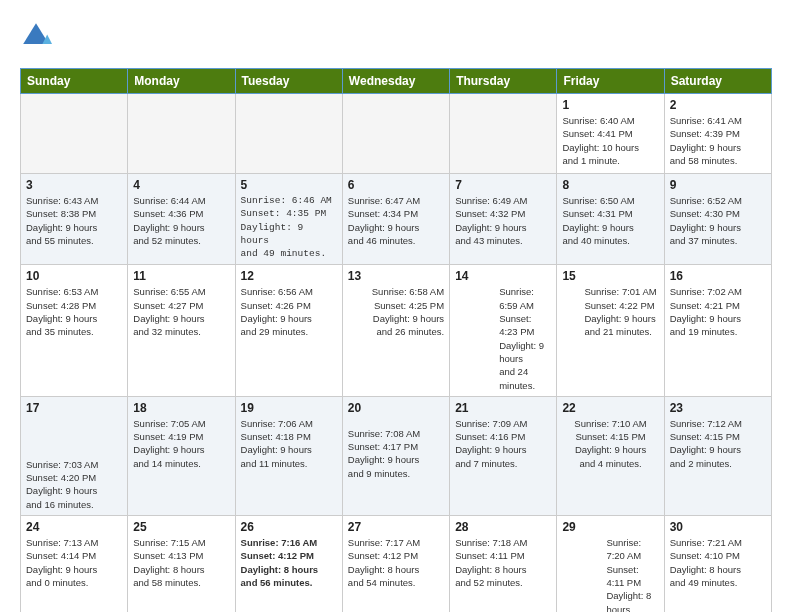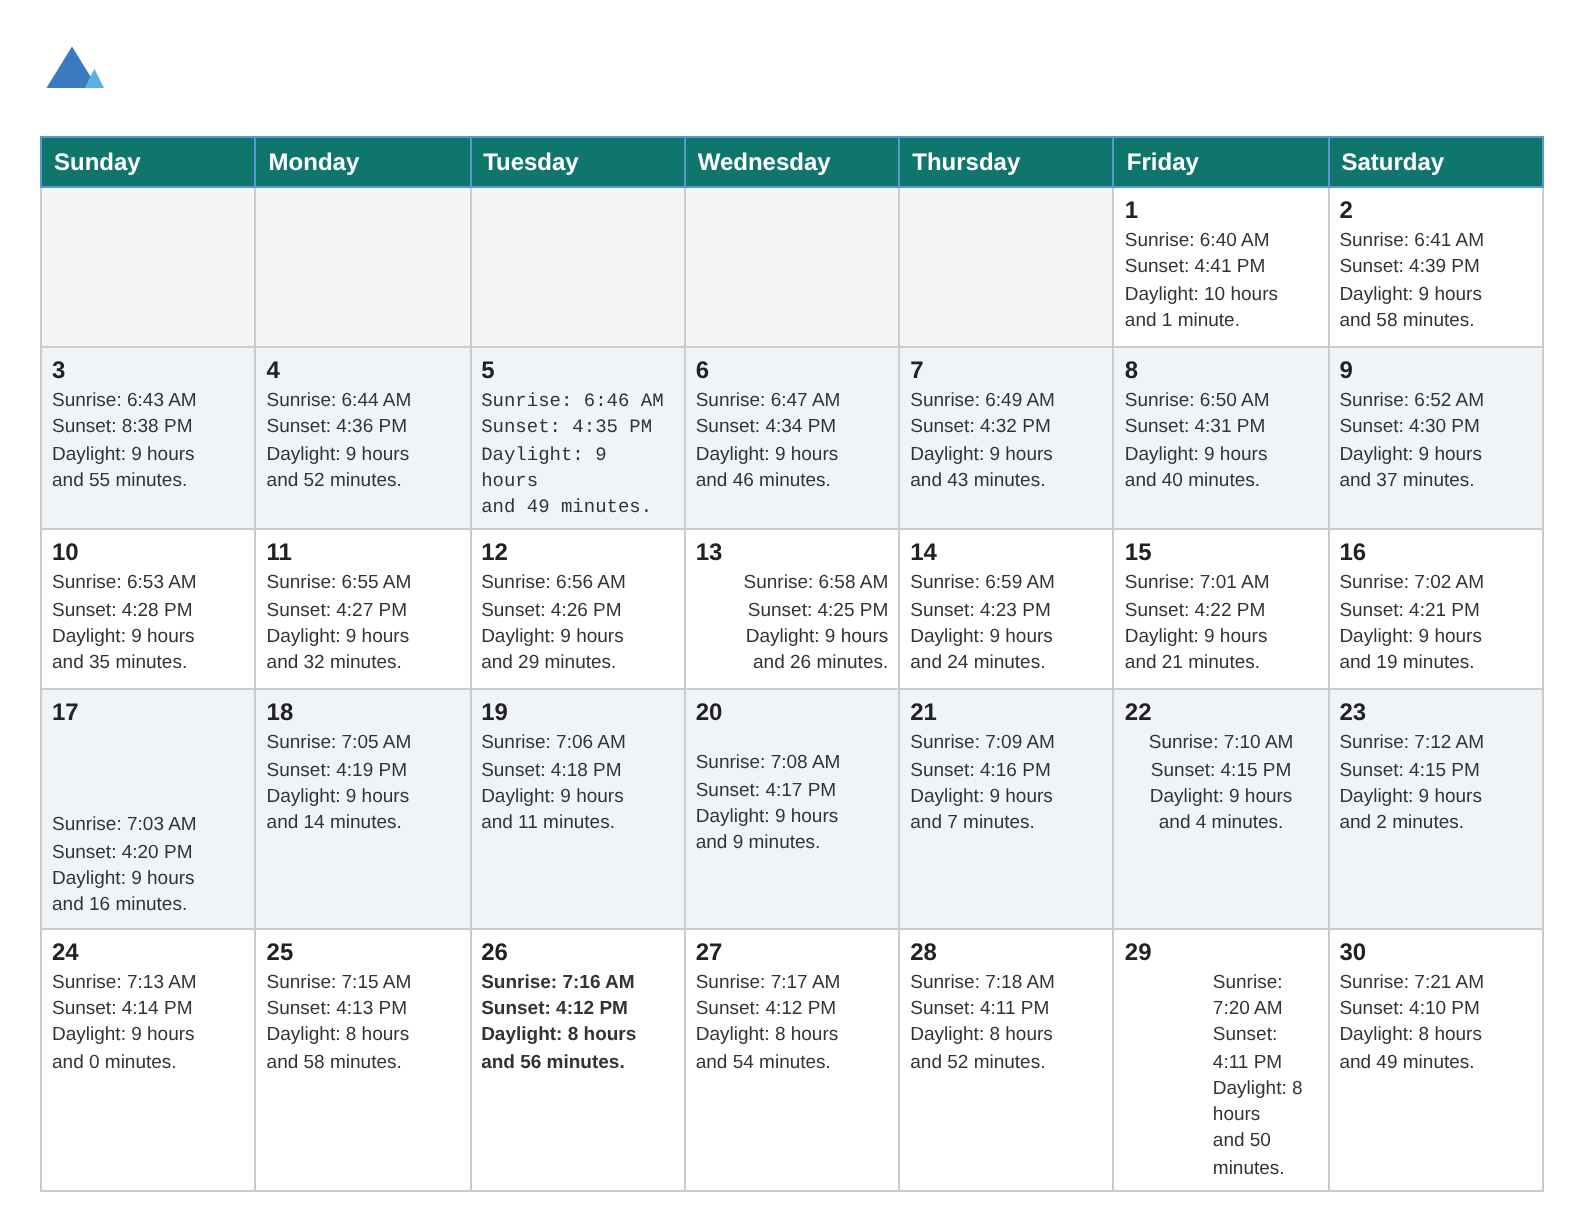--- a/index.html
+++ b/index.html
@@ -51,21 +51,21 @@
       font-size: 16px;
       color: #555;
       margin-top: 2px;
     }
     table {
       width: 100%;
       border-collapse: collapse;
       table-layout: fixed;
     }
     thead th {
-      background-color: #0f766e;
+      background-color: #4d7c0f;
       color: #fff;
       font-size: 12px;
       font-weight: bold;
       padding: 5px 6px;
       text-align: left;
       border: 1px solid #5a9ad0;
     }
     td {
       vertical-align: top;
       border: 1px solid #ccc;
@@ -224,28 +224,28 @@
           </td>
           <td>
             <span class="day-num">13</span>
             <div class="day-info" style="white-space: pre-line; text-align: right;">Sunrise: 6:58 AM
 Sunset: 4:25 PM
 Daylight: 9 hours
 and 26 minutes.</div>
           </td>
           <td>
             <span class="day-num">14</span>
-            <div class="day-info" style="white-space: pre-line;">Sunrise: 6:59 AM
+            <div class="day-info" style="white-space: pre-line; margin-left: 44px;">Sunrise: 6:59 AM
 Sunset: 4:23 PM
 Daylight: 9 hours
 and 24 minutes.</div>
           </td>
           <td>
             <span class="day-num">15</span>
-            <div class="day-info" style="white-space: pre-line;">Sunrise: 7:01 AM
+            <div class="day-info" style="white-space: pre-line; margin-left: 22px;">Sunrise: 7:01 AM
 Sunset: 4:22 PM
 Daylight: 9 hours
 and 21 minutes.</div>
           </td>
           <td>
             <span class="day-num">16</span>
             <div class="day-info" style="white-space: pre-line;">Sunrise: 7:02 AM
 Sunset: 4:21 PM
 Daylight: 9 hours
 and 19 minutes.</div>

